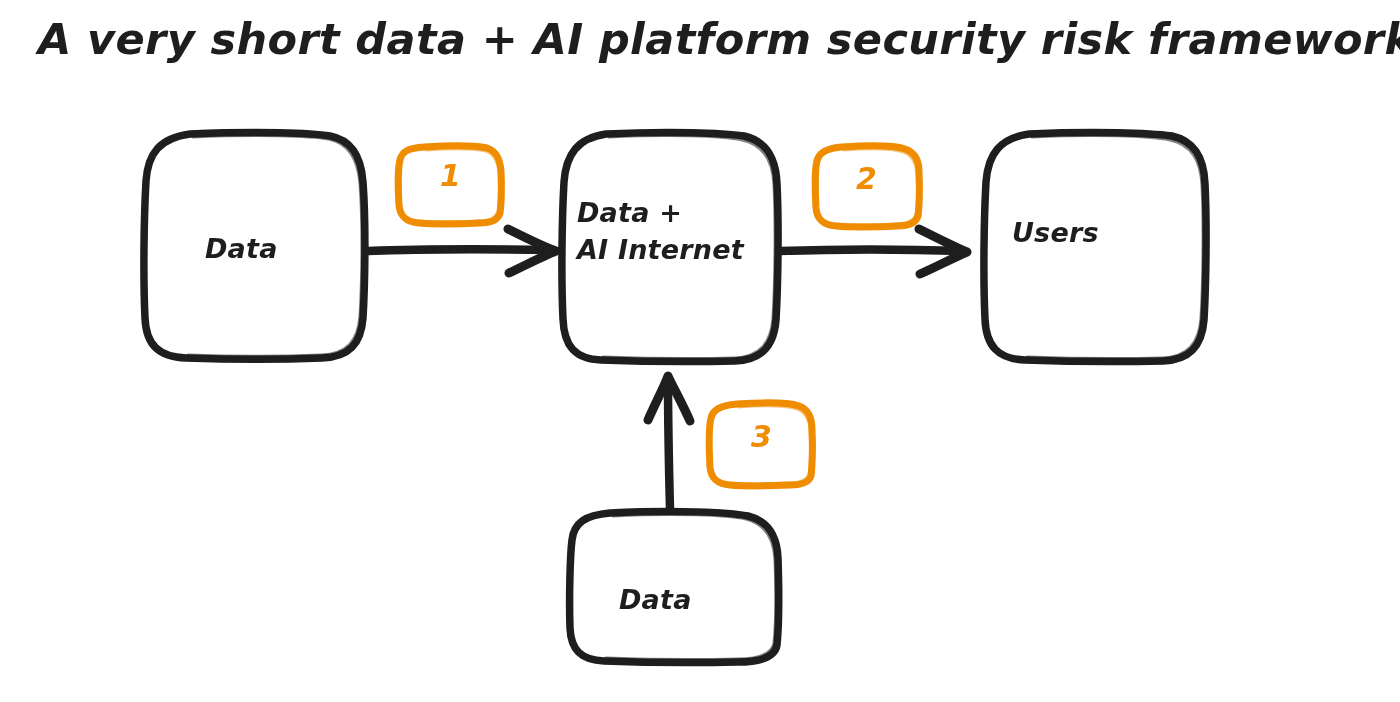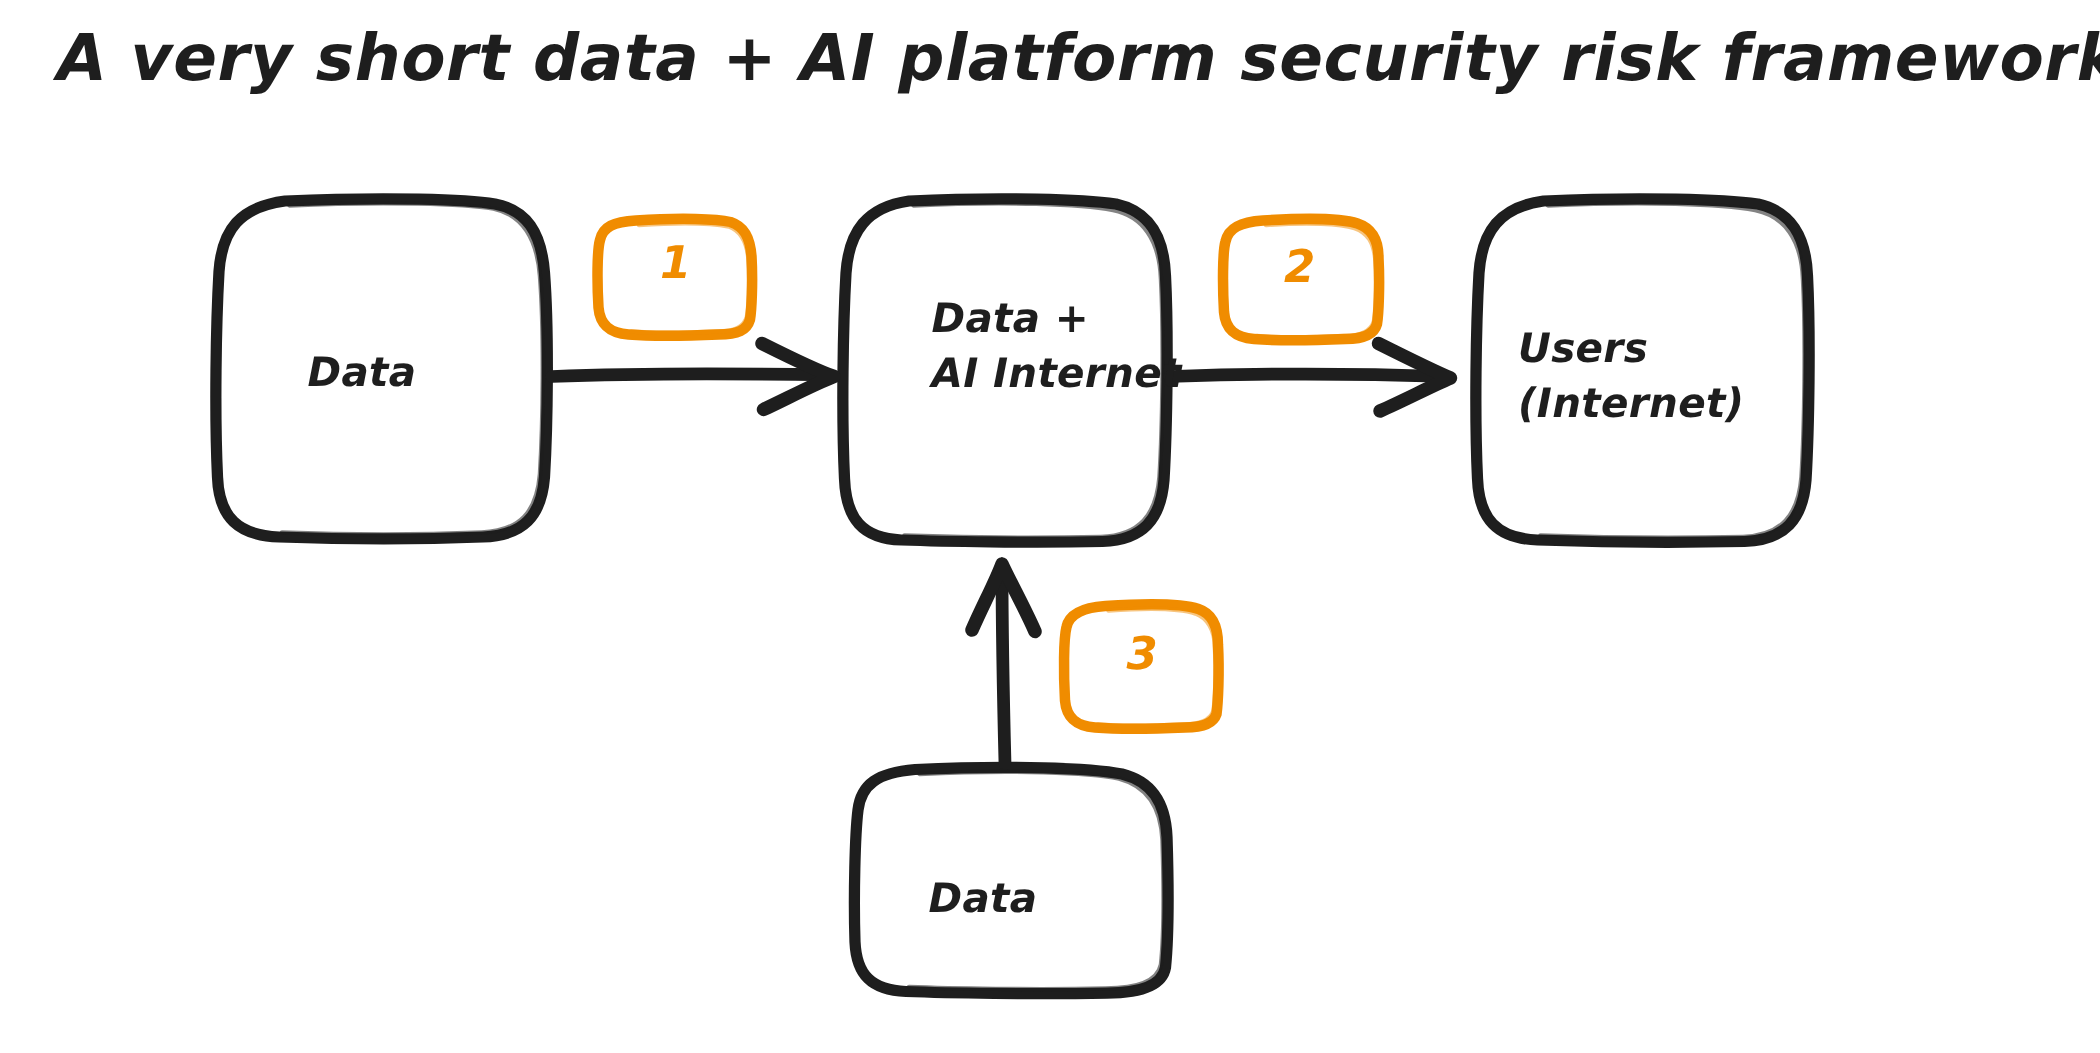--- a/index.html
+++ b/index.html
@@ -195,23 +195,23 @@
                C 805 412, 810 420, 810 432
                C 811 449, 810 467, 809 474
                C 807 480, 800 483, 789 483
                C 768 484, 744 484, 732 483" fill="none" stroke="#f08c00" stroke-width="3" stroke-linecap="round" stroke-linejoin="round" opacity="0.5"></path>
     </g>
 
   </svg>
 
   <div class="node-label hand" style="left:205px; top:230px;">Data</div>
 
-  <div class="node-label hand" style="left:577px; top:194px;margin-left:44px;"><span>Data +</span><br><span>AI Internet</span></div>
-
-  <div class="node-label hand" style="left:1012px; top:214px;"><span>Users</span><br><span>(Internet)</span></div>
+  <div class="node-label hand" style="left:577px; top:194px;"><span>Data +</span><br><span>AI Internet</span></div>
+
+  <div class="node-label hand" style="left:1012px; top:214px;"><span>Users</span><br></div>
 
   <div class="node-label hand" style="left:619px; top:581px;text-align:center;">Data</div>
 
   <div class="badge-label hand" style="left:440px; top:161px;">1</div>
 
   <div class="badge-label hand" style="left:856px; top:164px;">2</div>
 
   <div class="badge-label hand" style="left:751px; top:422px;">3</div>
 
 </div>

